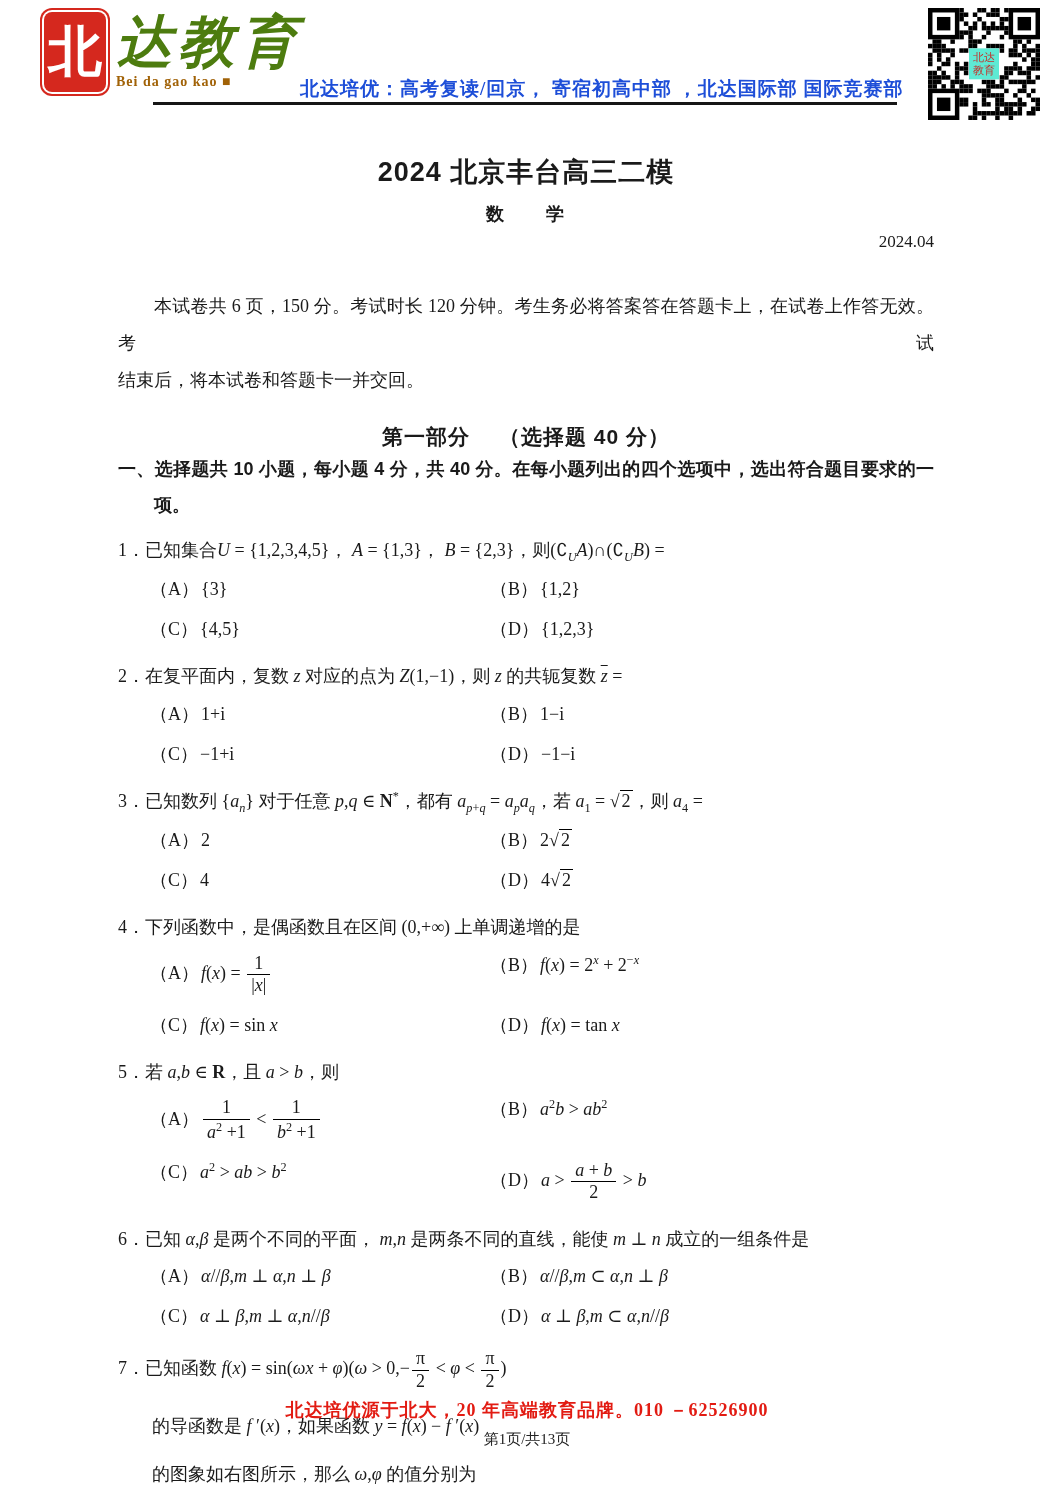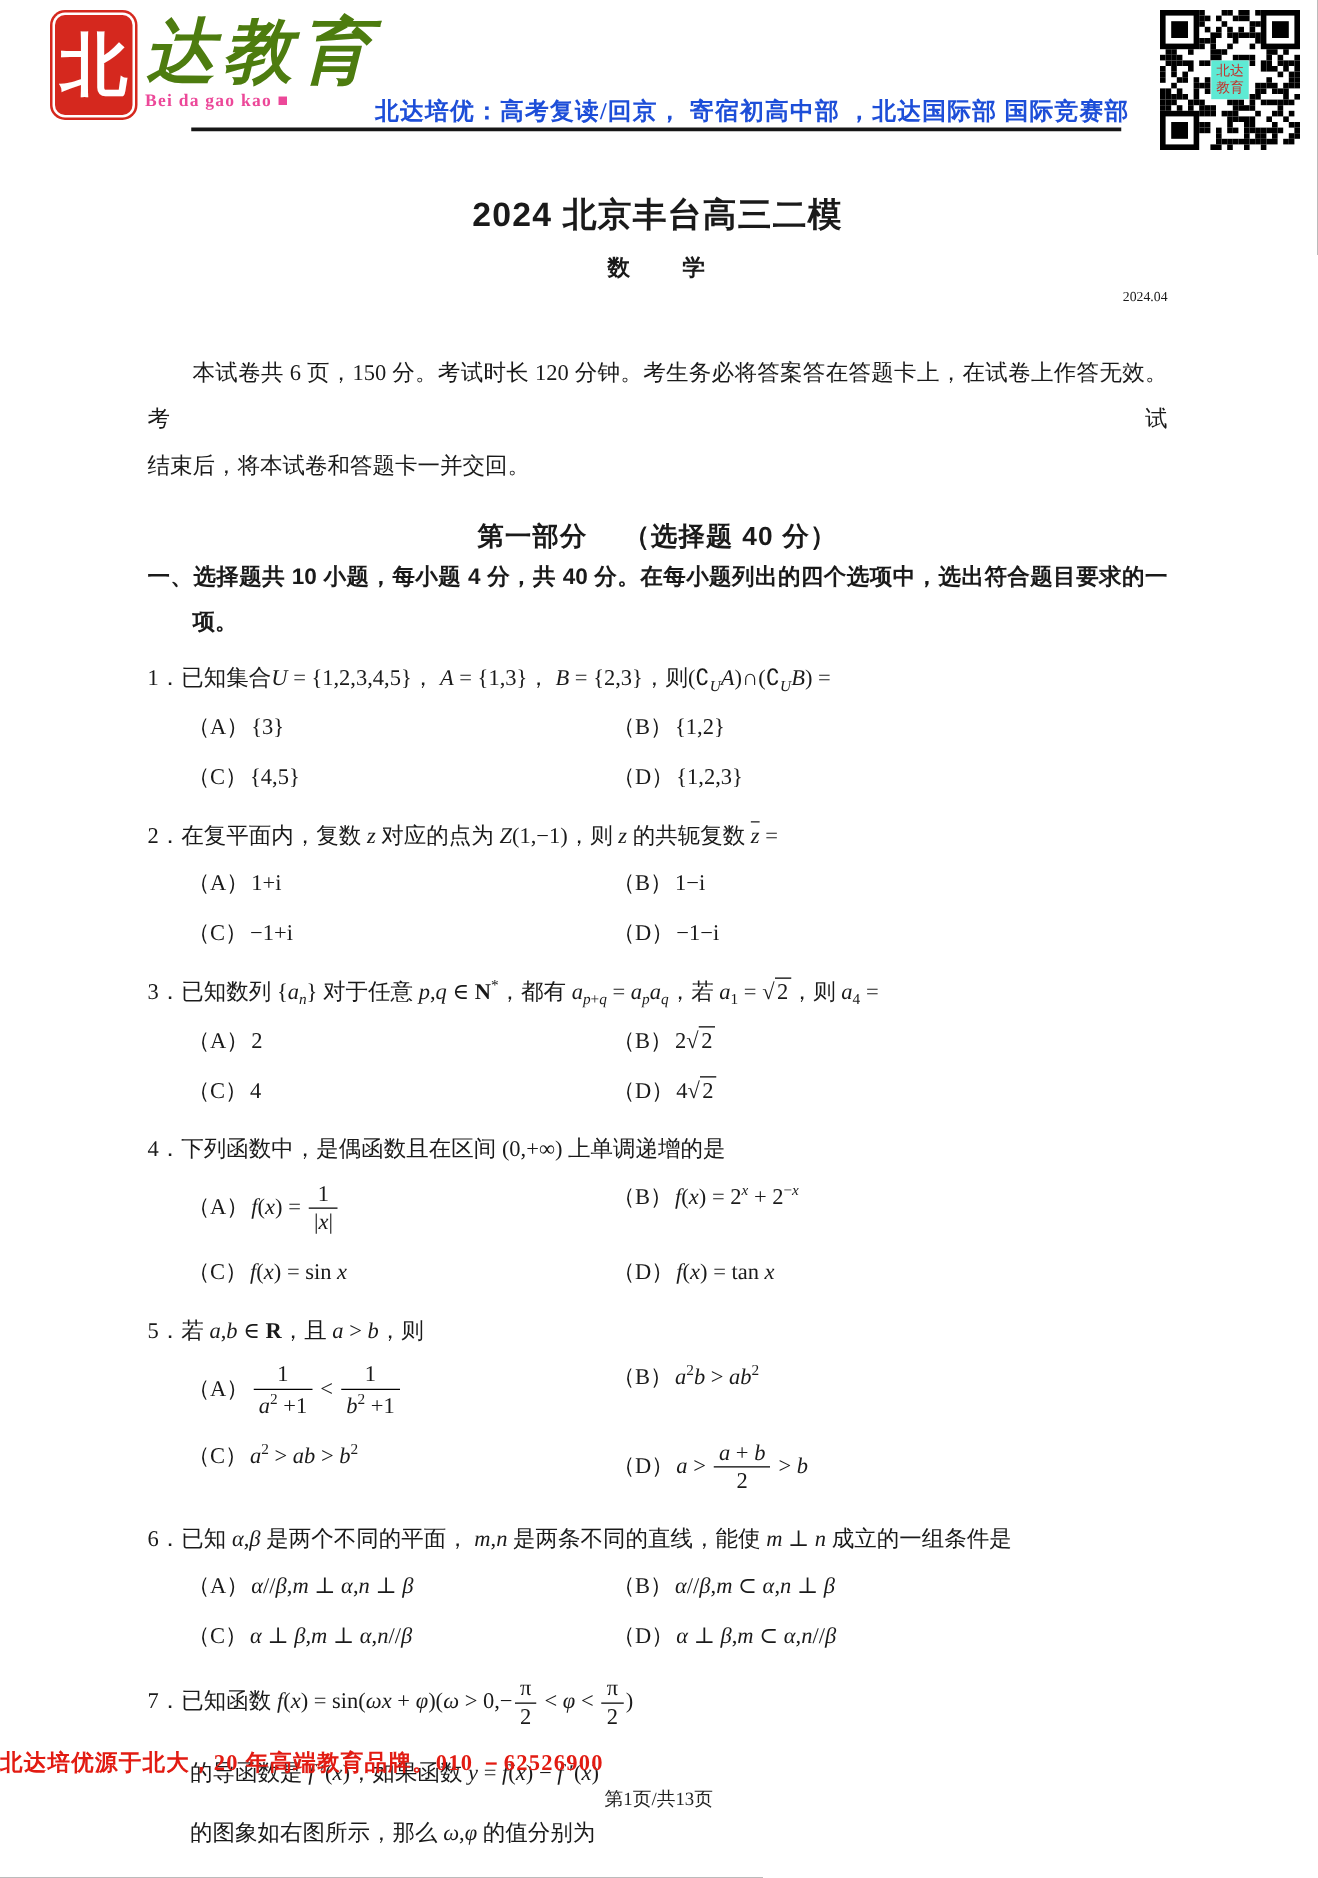--- a/index.html
+++ b/index.html
@@ -15,21 +15,21 @@
   .seal{
     width:62px;height:80px;background:#d5281e;color:#fff;
     font-size:54px;font-weight:700;display:flex;align-items:center;justify-content:center;
     border-radius:8px;box-shadow:0 0 0 2px #fff,0 0 0 4px #d5281e;margin-right:10px;
     font-family:"Liberation Serif",serif;
   }
   .logo-script{
     color:#4d7c0f;font-size:56px;line-height:60px;font-weight:700;font-style:italic;
     letter-spacing:6px;font-family:"Liberation Serif",serif;
   }
-  .logo-sub{color:#ec4899;font-size:14px;font-weight:700;letter-spacing:1px;margin-top:2px;}
+  .logo-sub{color:#a16207;font-size:14px;font-weight:700;letter-spacing:1px;margin-top:2px;}
   .tagline{
     position:absolute;left:300px;top:76px;width:600px;
     color:#1d4ed8;font-size:19px;font-weight:600;letter-spacing:1px;white-space:nowrap;
   }
   .header-rule{position:absolute;left:153px;top:102px;width:744px;height:3px;background:#161616;}
   .qr-wrap{position:absolute;right:14px;top:8px;width:112px;height:112px;}
   .qr-wrap svg{display:block;}
   .qr-label{
     position:absolute;left:50%;top:50%;transform:translate(-50%,-50%);
     background:#5eead4;color:#c4302b;font-size:11px;line-height:1.15;font-weight:400;
@@ -38,21 +38,21 @@
   
   .content{margin:0 120px 0 118px;}
   .title{
     text-align:center;margin-top:26px;font-size:27px;font-weight:700;letter-spacing:1px;
     font-family:"Liberation Sans","DejaVu Sans",sans-serif;
   }
   .subtitle{
     text-align:center;margin-top:12px;font-size:18px;font-weight:700;letter-spacing:2px;
     font-family:"Liberation Sans","DejaVu Sans",sans-serif;
   }
-  .date{text-align:right;margin-top:6px;font-size:11px;}
+  .date{text-align:right;margin-top:6px;font-size:17px;}
   .intro{margin-top:36px;font-size:18px;line-height:2.05;}
   .jline{text-align:justify;text-align-last:justify;}
   .indent2{text-indent:2em;}
   .section-h{
     text-align:center;margin-top:24px;font-size:21px;font-weight:700;letter-spacing:1px;
     font-family:"Liberation Sans","DejaVu Sans",sans-serif;
   }
   .instr{
     font-size:18px;line-height:2.0;font-weight:700;
     font-family:"Liberation Sans","DejaVu Sans",sans-serif;
@@ -70,21 +70,21 @@
   .m i{font-family:"Liberation Serif","DejaVu Serif",serif;font-style:italic;}
   sub,sup{font-size:68%;}
   .frac{display:inline-block;vertical-align:middle;text-align:center;line-height:1.2;margin:0 2px;}
   .frac .num{display:block;border-bottom:1.3px solid #000;padding:0 4px;}
   .frac .den{display:block;padding:0 4px;}
   .sqrt{white-space:nowrap;}
   .sqrt .rad{border-top:1.3px solid #000;padding:0 2px;}
   .bar{text-decoration:overline;}
   
   .footer-brand{
-    position:absolute;left:0;right:0;top:1398px;text-align:left;
+    position:absolute;left:0;right:0;top:1398px;text-align:center;
     color:#e21b12;font-size:18px;font-weight:700;letter-spacing:1px;
   }
   .footer-page{position:absolute;left:0;right:0;top:1430px;text-align:center;font-size:15px;color:#222;}
 </style>
 </head>
 <body>
 
 <div class="page">
 
   <div class="header">

